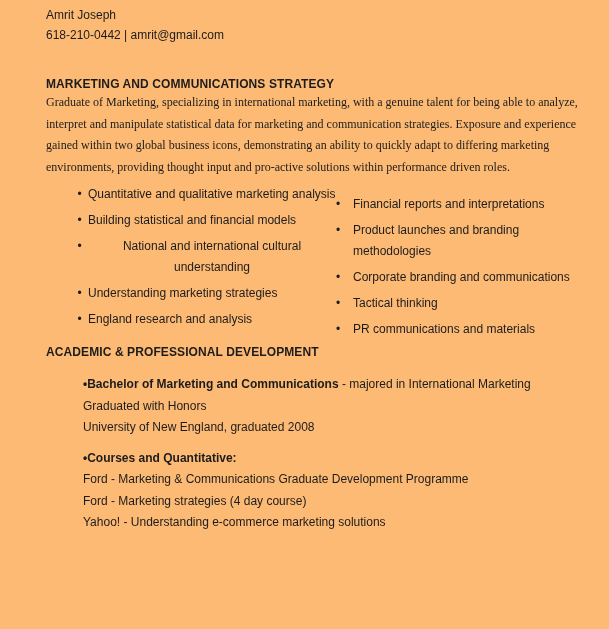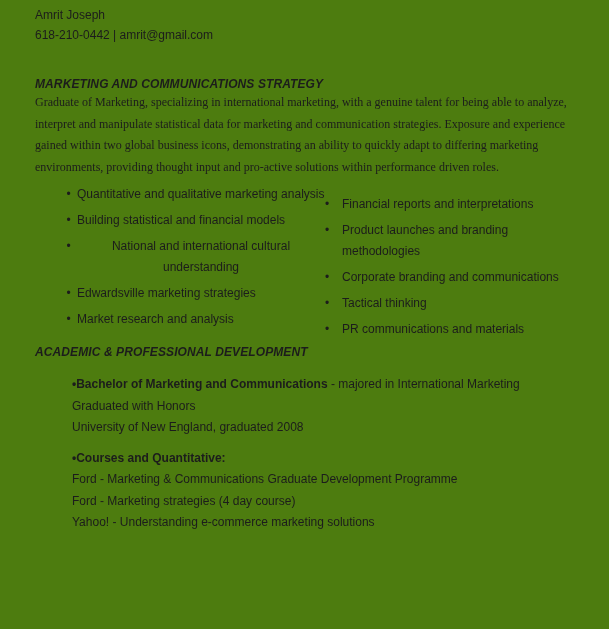--- a/index.html
+++ b/index.html
@@ -1,34 +1,33 @@
 <!DOCTYPE html>
 <html><head>
 <meta charset="utf-8">
 <style>
   * { box-sizing: border-box; }
   html, body { margin: 0; padding: 0; background: #ffffff; }
   .page {
     position: relative;
     width: 609px;
     height: 629px;
-    background: #4d7c0f;
+    background: #fdba74;
     font-family: "Liberation Sans", sans-serif;
     font-size: 12px;
     color: #1c1c1c;
-    padding: 5px 18px 0 35px;
+    padding: 5px 18px 0 46px;
     overflow: hidden;
   }
   .contact-line { line-height: 20px; white-space: nowrap; }
 
   .section-title {
     font-weight: bold;
     letter-spacing: 0.1px;
     line-height: 15px;
-    font-style: italic;
   }
   .title-marketing { margin-top: 32px; }
   .title-academic  { }
 
   .summary {
     width: 556px;
     line-height: 21.5px;
     font-family: Liberation Serif, serif;
   }
 
@@ -77,25 +76,25 @@
       <li class="skill-item">
         <span class="skill-bullet"></span>
         <span class="skill-text">Building statistical and financial models</span>
       </li>
       <li class="skill-item">
         <span class="skill-bullet"></span>
         <span class="skill-text">National and international cultural understanding</span>
       </li>
       <li class="skill-item">
         <span class="skill-bullet"></span>
-        <span class="skill-text">Edwardsville marketing strategies</span>
+        <span class="skill-text">Understanding marketing strategies</span>
       </li>
       <li class="skill-item">
         <span class="skill-bullet"></span>
-        <span class="skill-text">Market research and analysis</span>
+        <span class="skill-text">England research and analysis</span>
       </li>
     </ul>
     <ul class="skills-col right">
       <li class="skill-item">
         <span class="skill-bullet"></span>
         <span class="skill-text">Financial reports and interpretations</span>
       </li>
       <li class="skill-item">
         <span class="skill-bullet"></span>
         <span class="skill-text">Product launches and branding methodologies</span>

